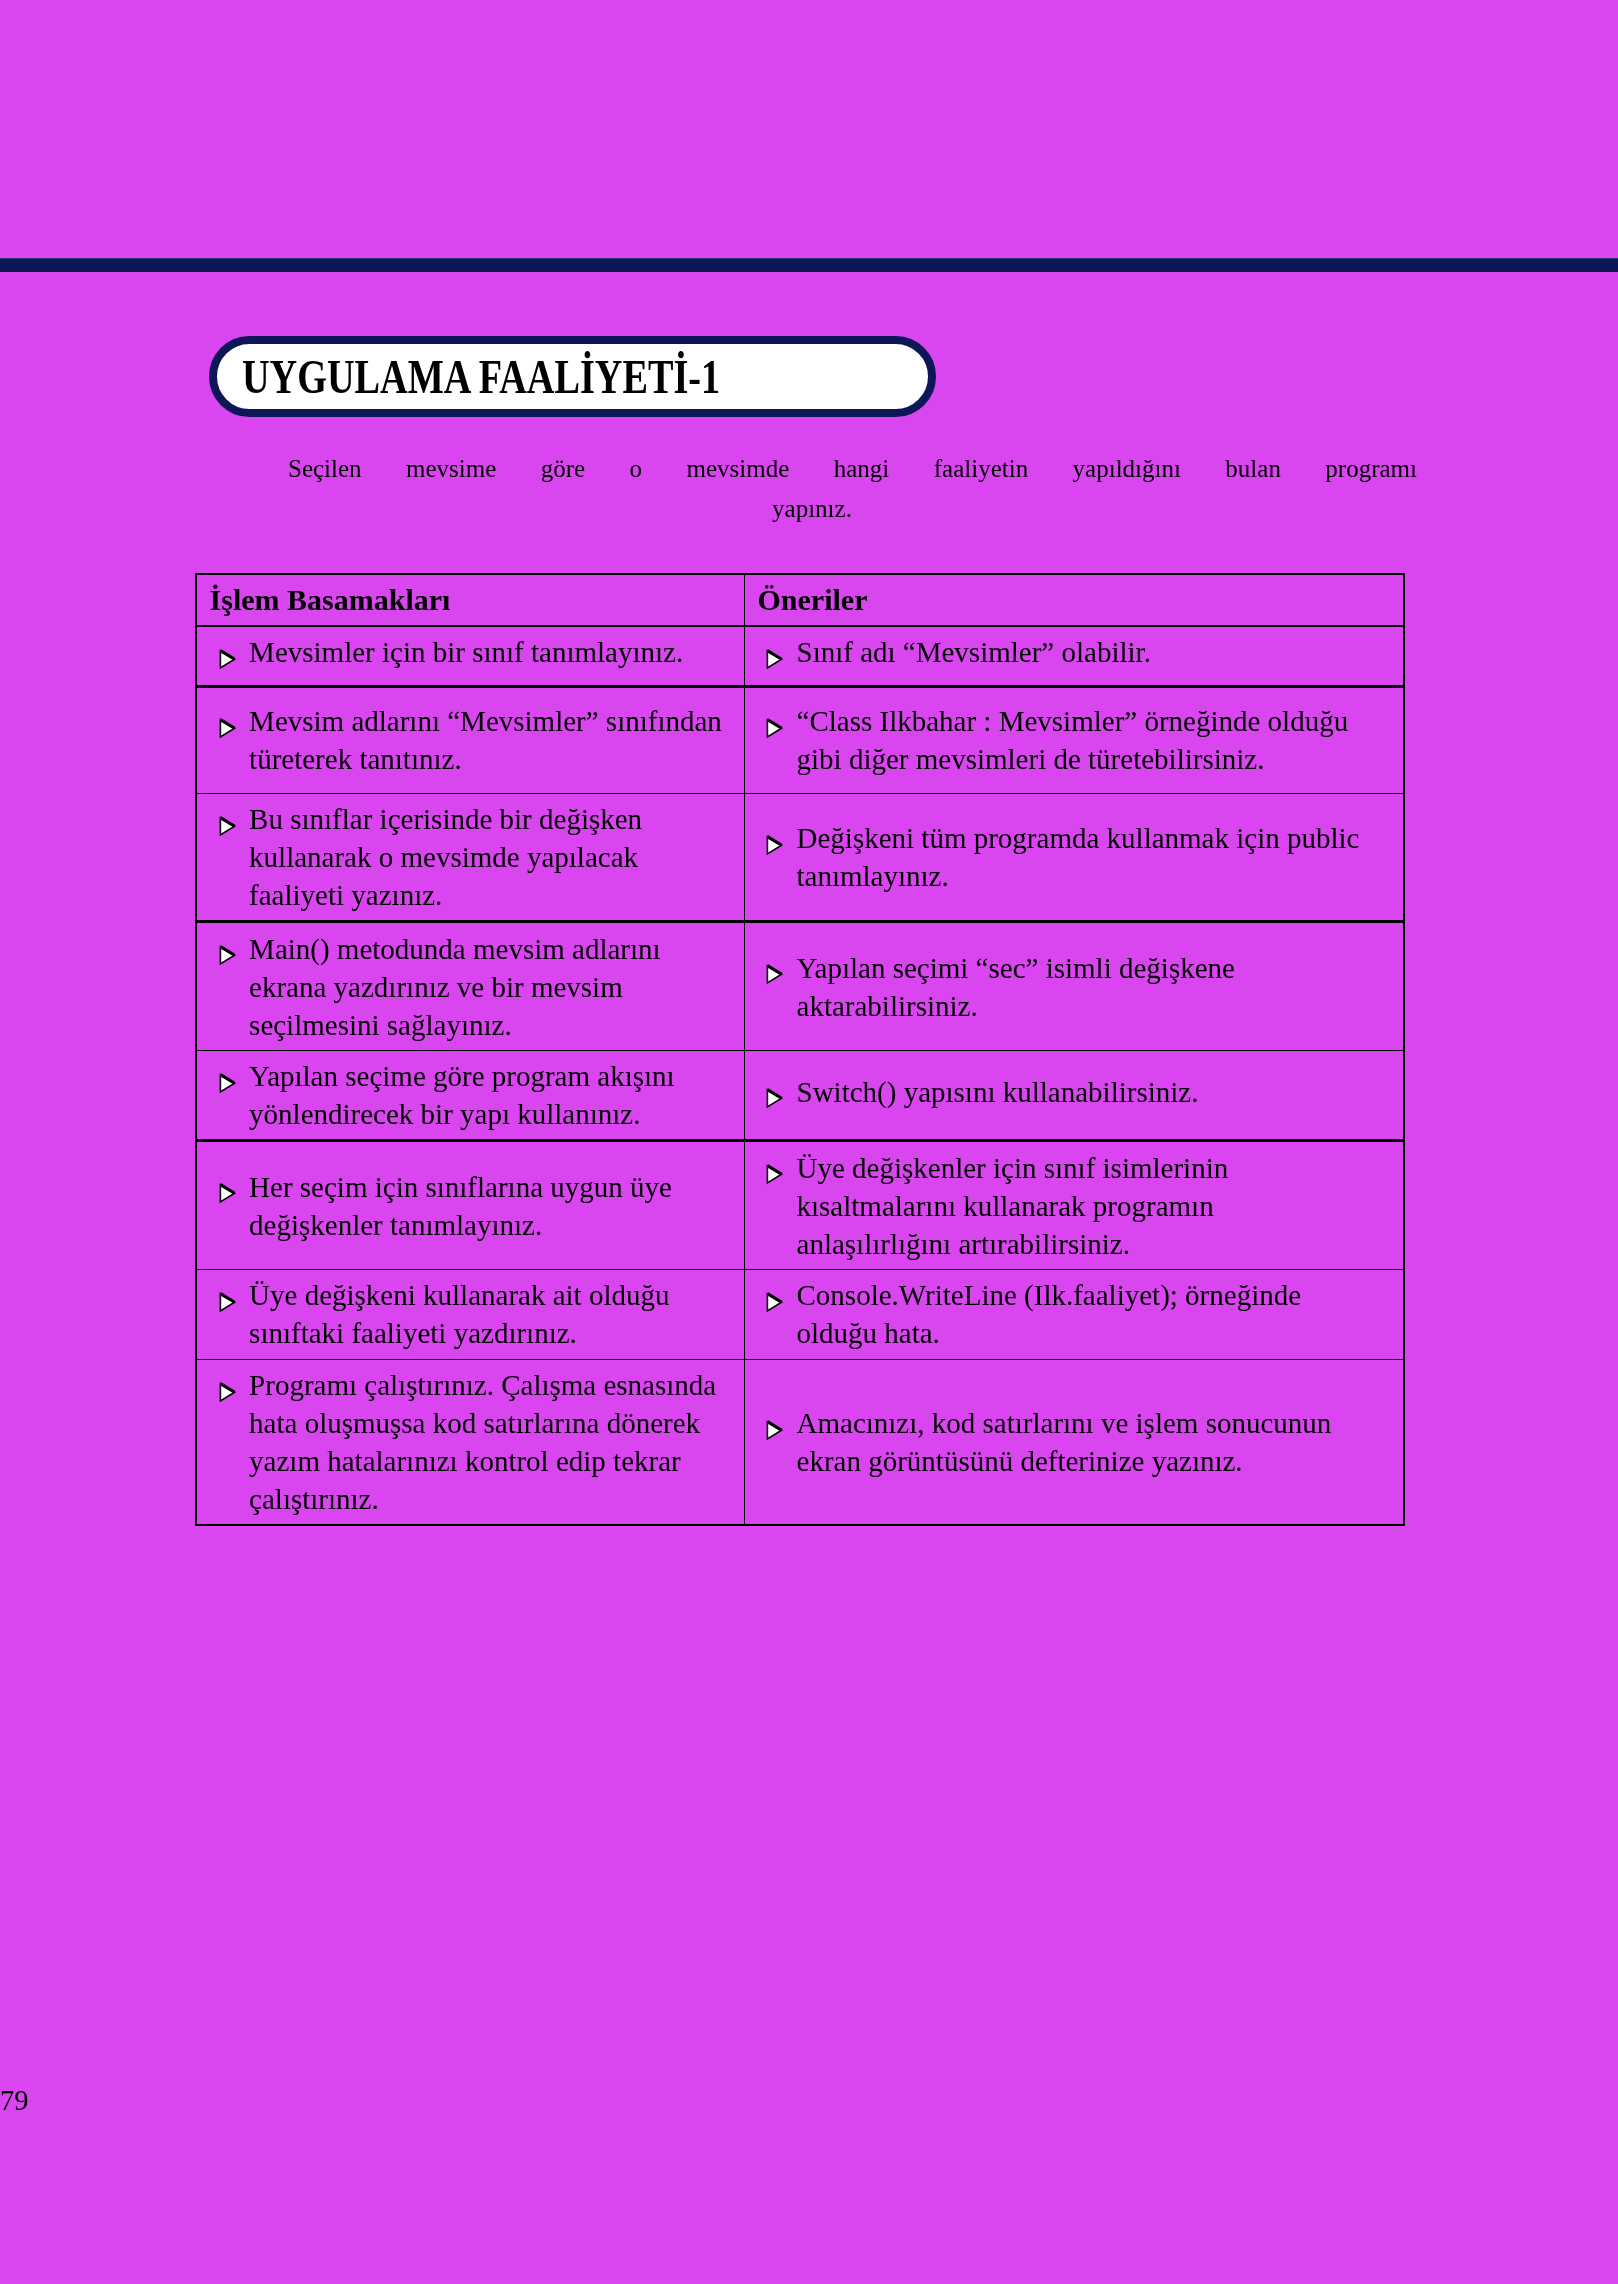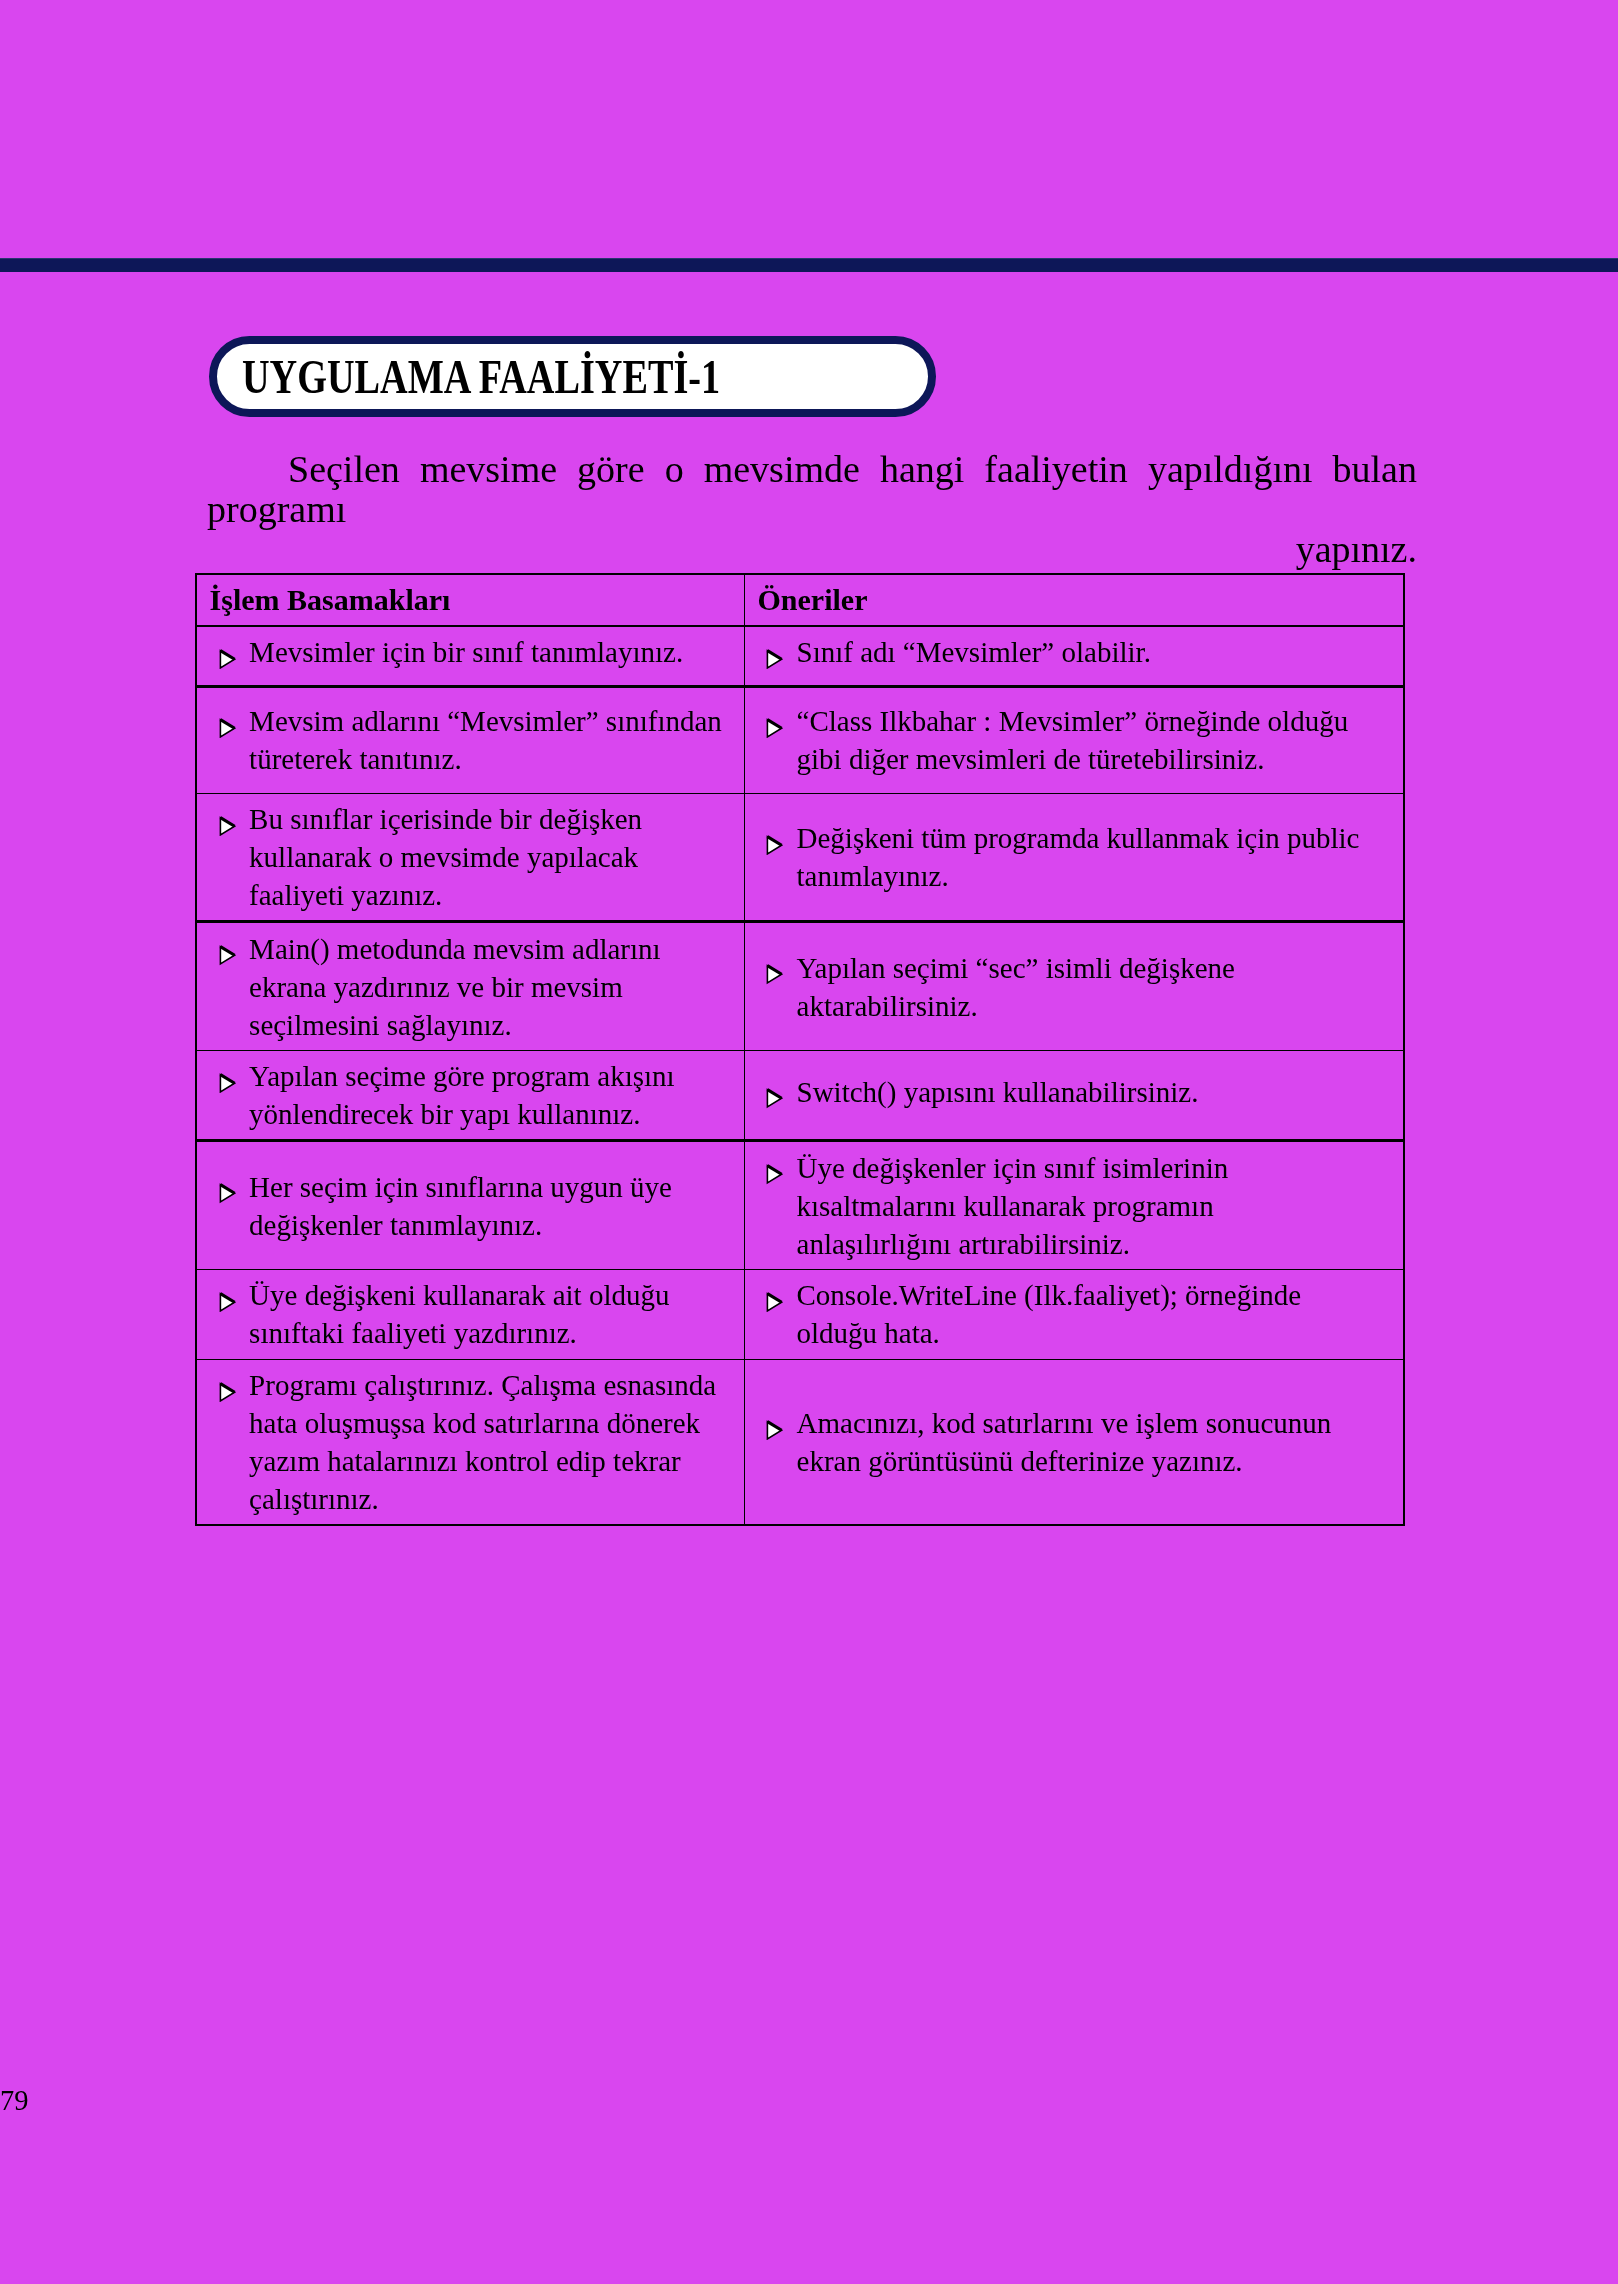--- a/index.html
+++ b/index.html
@@ -43,29 +43,29 @@
     transform: scaleX(0.78);
     transform-origin: left center;
     white-space: nowrap;
   }
 
   
   .intro-wrap {
     position: absolute;
     left: 207px; top: 449px;
     width: 1210px;
-    font-size: 38px;
+    font-size: 25px;
     line-height: 40px;
   }
   .intro-line1 {
     text-indent: 81px;
     text-align: justify;
     text-align-last: justify;
   }
-  .intro-line2 { text-align: right; }
+  .intro-line2 { text-align: center; }
 
   
   table.steps {
     position: absolute;
     left: 195px; top: 573px;
     width: 1210px;
     border-collapse: collapse;
     table-layout: fixed;
     font-size: 29px;
     line-height: 38px;

